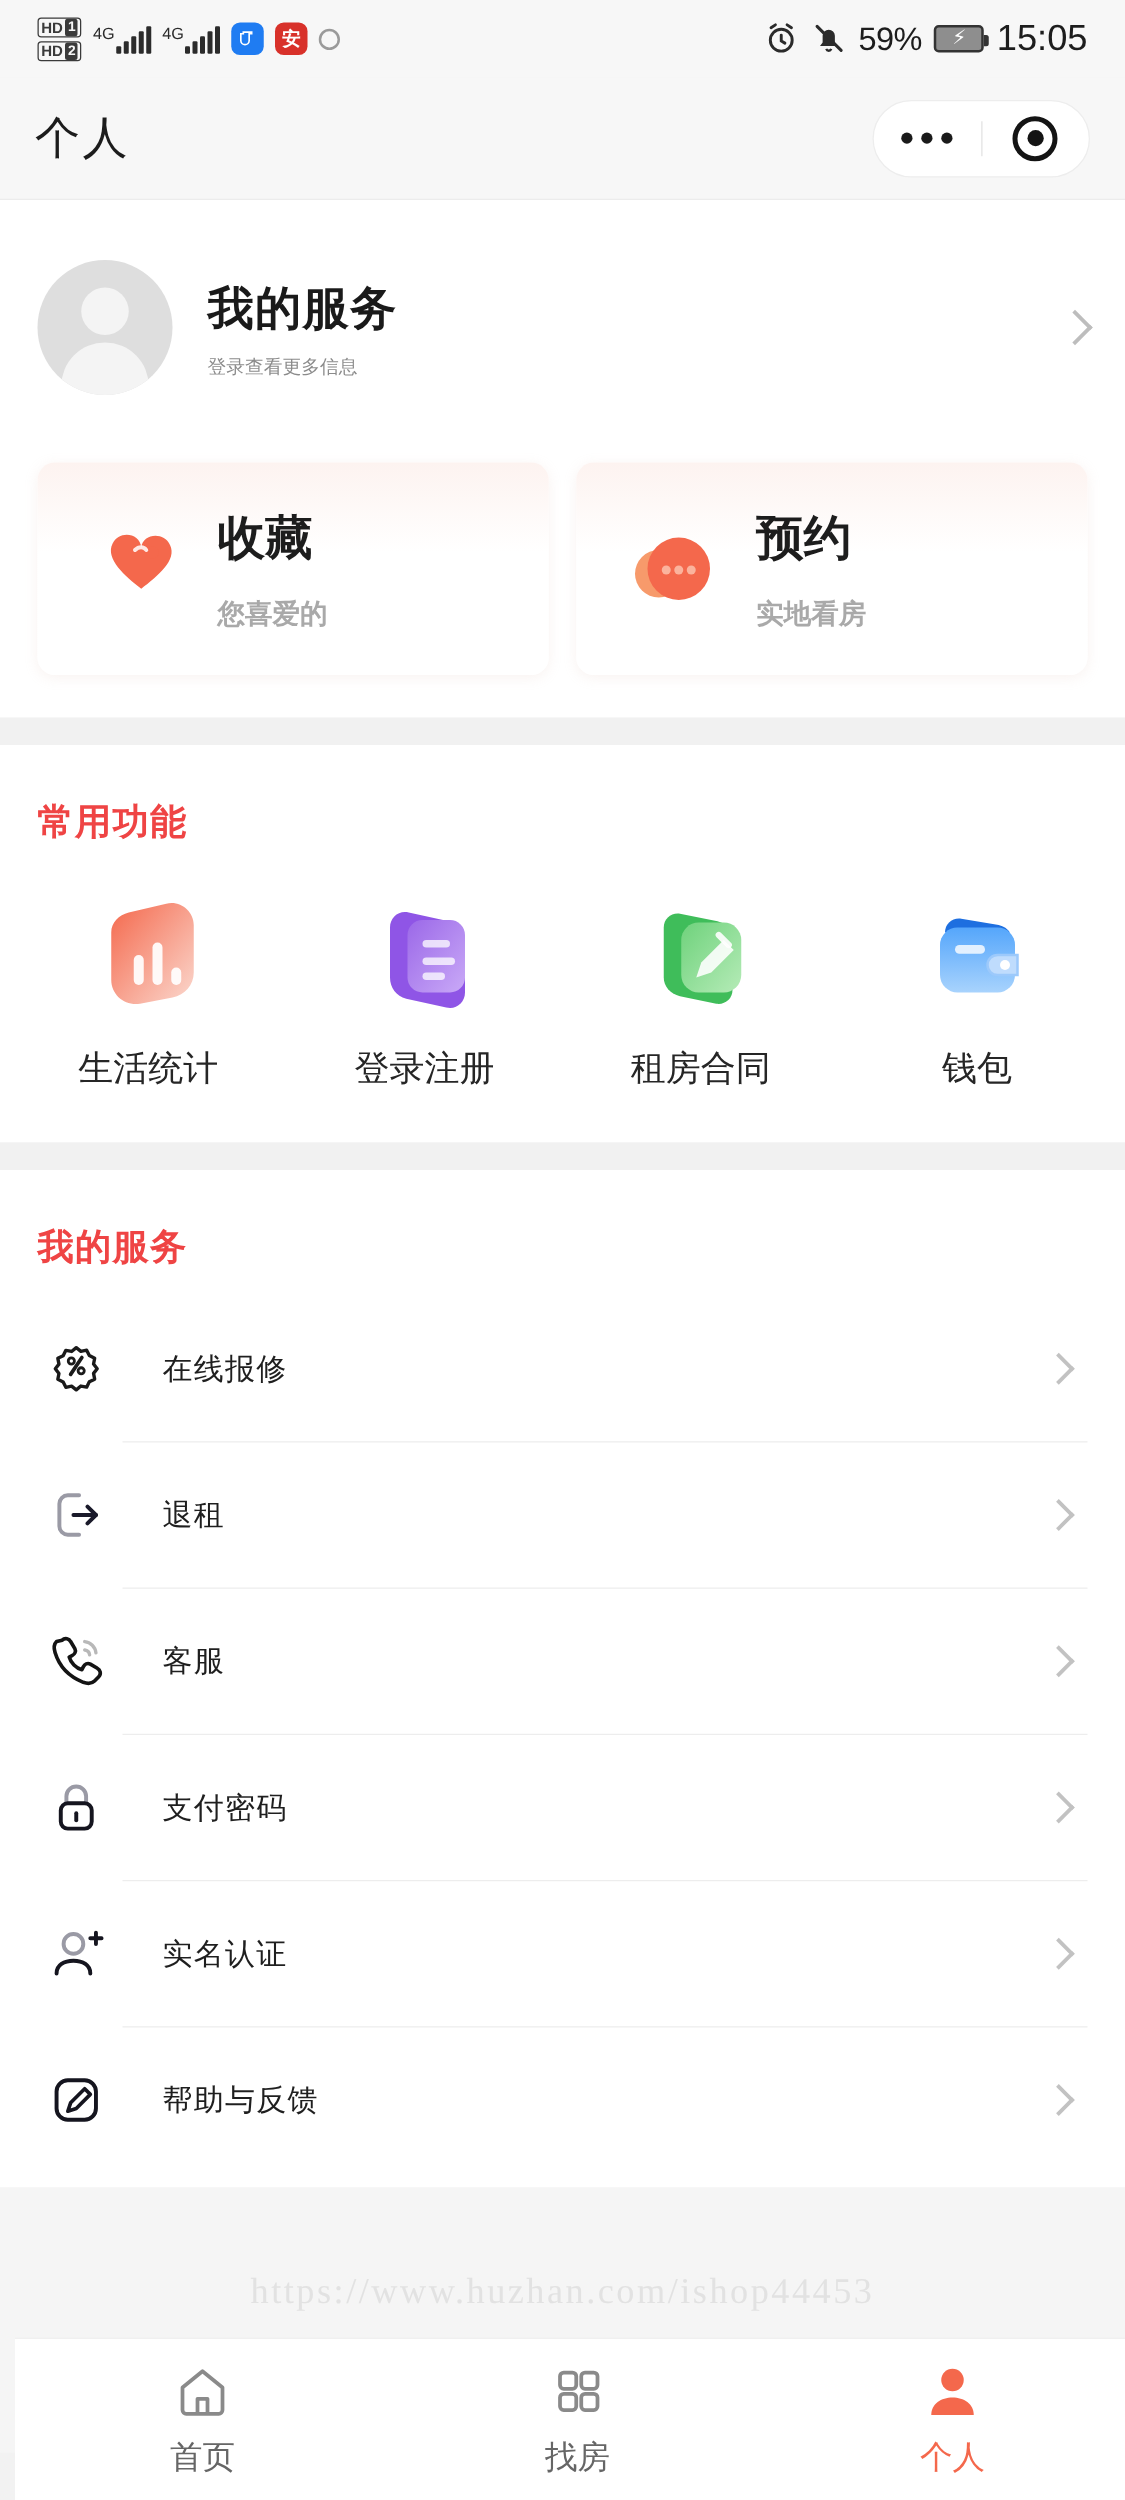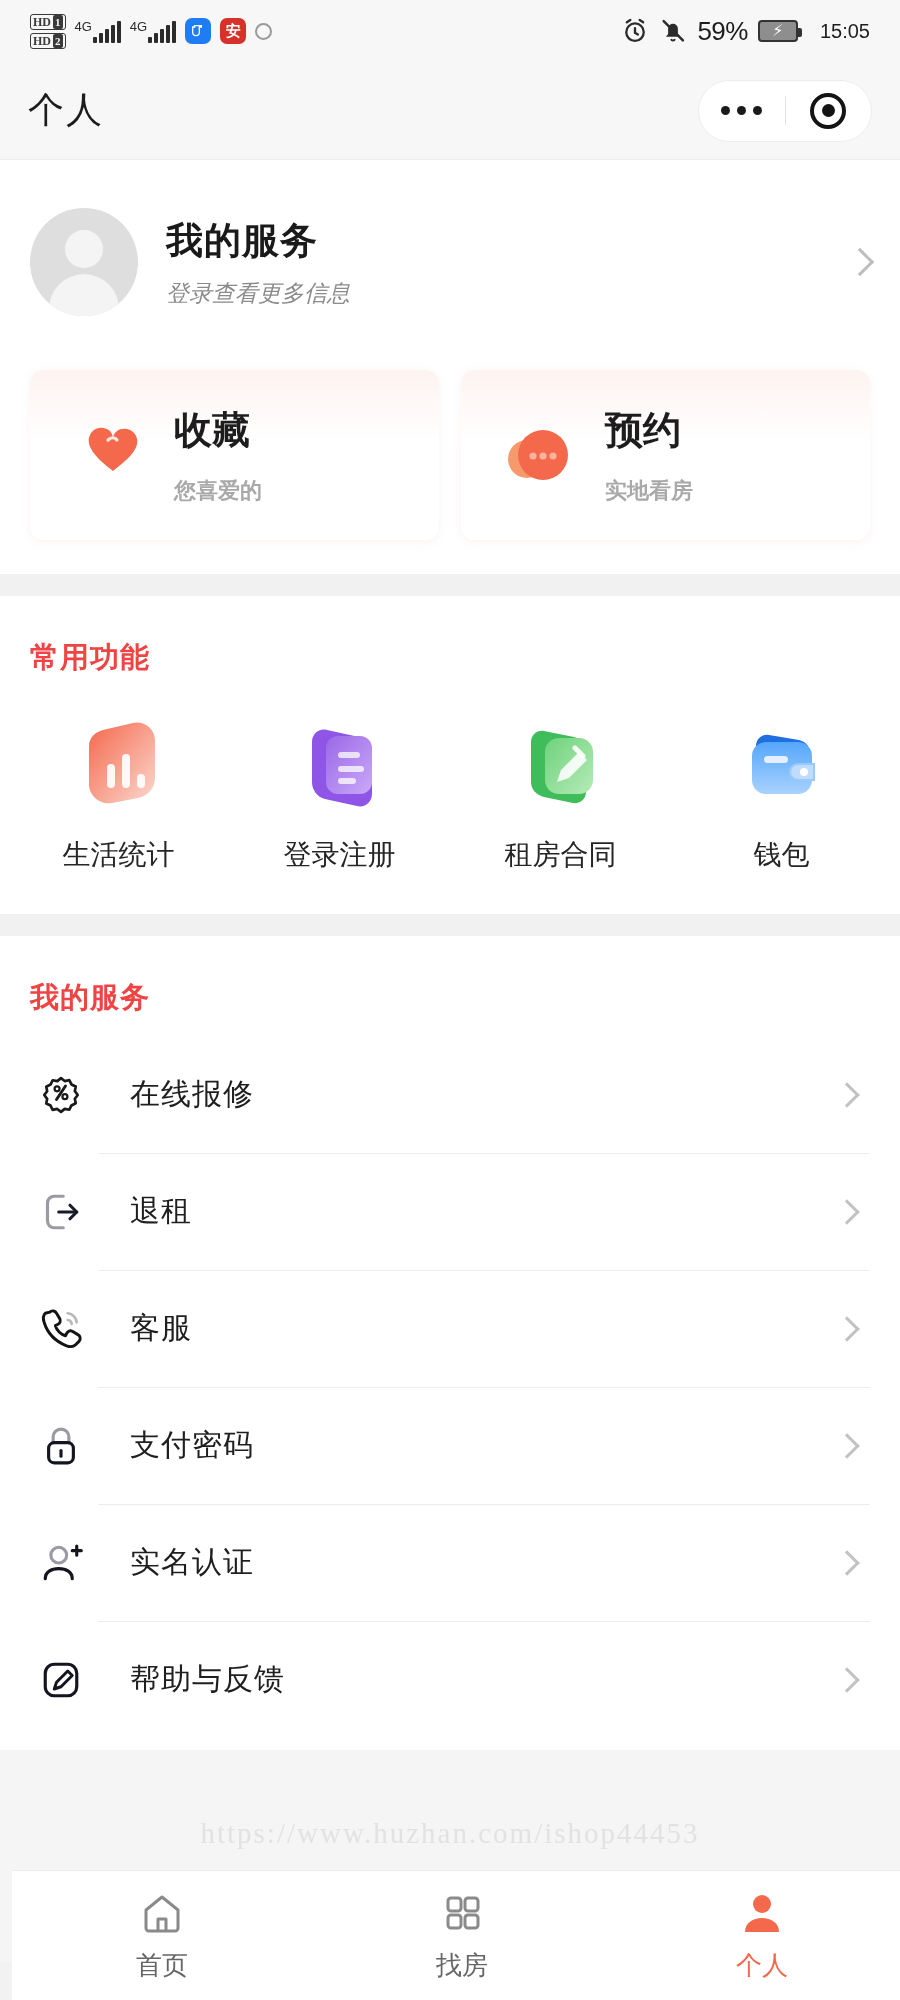--- a/index.html
+++ b/index.html
@@ -16,40 +16,40 @@
   
   .statusbar {
     height:62px; background:#f7f7f7; display:flex; align-items:center;
     padding:0 30px; font-size:25px; color:#1d1d1d;
   }
   .sb-left { display:flex; align-items:center; gap:9px; flex:1; }
   .sb-right { display:flex; align-items:center; gap:10px; }
   .hdstack { display:flex; flex-direction:column; gap:3px; }
   .hdbox {
     font-size:12px; line-height:14px; border:1.6px solid #3a3a3a; border-radius:3px;
-    padding:0 2px; display:flex; gap:2px; font-weight:bold; color:#3a3a3a;font-family:Liberation Serif, serif;
+    padding:0 2px; display:flex; gap:2px; font-weight:bold; color:#3a3a3a;
   }
   .hdbox i { font-style:normal; background:#3a3a3a; color:#f7f7f7; border-radius:2px; padding:0 2px; font-size:11px; }
   .sig { display:flex; align-items:flex-end; gap:2px; height:24px; }
   .sig b { display:block; width:4px; background:#2b2b2b; border-radius:1px; font-size:0; }
   .sig b:nth-child(1){height:6px}.sig b:nth-child(2){height:10px}
   .sig b:nth-child(3){height:14px}.sig b:nth-child(4){height:18px}.sig b:nth-child(5){height:22px}
   .g4 { font-size:13px; align-self:flex-start; margin-right:-1px; color:#2b2b2b; }
   .netgrp { display:flex; align-items:flex-end; gap:2px; }
   .appicon { width:26px; height:26px; border-radius:7px; display:flex; align-items:center; justify-content:center;
              color:#fff; font-size:15px; font-weight:bold; }
   .appicon.blue { background:#1f7cf2; }
   .appicon.red  { background:#d8312a; }
   .circicon { width:17px; height:17px; border:2px solid #9a9a9a; border-radius:50%; }
   .pct { font-size:26px; letter-spacing:-0.5px; }
   .battery { width:40px; height:22px; border:2.2px solid #333; border-radius:4px; position:relative;
              display:flex; align-items:center; justify-content:center; background:#8e8e8e; }
   .battery:after { content:""; position:absolute; right:-6px; top:6px; width:4px; height:9px; background:#333; border-radius:0 2px 2px 0; }
   .battery span { color:#fff; font-size:16px; line-height:1; }
-  .clock { font-size:20px; margin-left:12px; }
+  .clock { font-size:29px; margin-left:0; }
   .ico-svg { display:block; }
 
   
   .navbar {
     height:98px; background:#f7f7f7; display:flex; align-items:center;
     padding:0 28px; justify-content:space-between;
     border-bottom:1px solid #ececec;
   }
   .nav-title { font-size:36px; font-weight:400; color:#1c1c1c; letter-spacing:2px; }
   .capsule {
@@ -63,21 +63,21 @@
   .target { width:36px; height:36px; border-radius:50%; border:4px solid #141414; display:flex; align-items:center; justify-content:center; }
   .target i { width:13px; height:13px; border-radius:50%; background:#141414; }
 
   
   .profile { background:#fff; padding:48px 30px 54px 30px; display:flex; align-items:center; }
   .avatar { width:108px; height:108px; border-radius:50%; background:#dedede; position:relative; flex:0 0 auto; overflow:hidden; }
   .avatar .head { position:absolute; width:38px; height:38px; border-radius:50%; background:#f4f4f4; left:35px; top:22px; }
   .avatar .body { position:absolute; width:70px; height:46px; border-radius:35px 35px 0 0; background:#f4f4f4; left:19px; top:66px; }
   .profile-texts { margin-left:28px; flex:1; }
   .login-title { font-size:37px; font-weight:bold; color:#1a1a1a; letter-spacing:1px; }
-  .login-sub { font-size:23px; color:#8b8b8b; margin-top:12px;font-style:italic; }
+  .login-sub { font-size:15px; color:#8b8b8b; margin-top:12px; }
   .chev {
     width:20px; height:20px; border-right:3px solid #bdbdbd; border-top:3px solid #bdbdbd;
     transform:rotate(45deg); flex:0 0 auto;
   }
 
   
   .cards { background:#fff; padding:0 30px 34px 30px; display:flex; gap:22px; }
   .qcard {
     flex:1; height:170px; border-radius:14px;
     background:linear-gradient(180deg,#fdf3f0 0%,#ffffff 42%);
@@ -102,21 +102,21 @@
   .gicon { width:104px; height:104px; position:relative; }
   .glabel { font-size:28px; color:#262626; }
 
   
   .list { padding:18px 30px 12px 30px; }
   .lrow { display:flex; align-items:center; height:117px; position:relative; }
   .lrow + .lrow:before {
     content:""; position:absolute; left:68px; right:0; top:0; height:1px; background:#ededed;
   }
   .licon { width:62px; height:62px; flex:0 0 auto; display:flex; align-items:center; justify-content:center; }
-  .llabel { flex:1; font-size:30px; color:#1f1f1f; margin-left:38px; letter-spacing:1px; }
+  .llabel { flex:1; font-size:24px; color:#1f1f1f; margin-left:38px; letter-spacing:1px; }
   .lchev { width:18px; height:18px; border-right:3px solid #c2c2c2; border-top:3px solid #c2c2c2; transform:rotate(45deg); margin-right:14px; }
 
   
   .watermark {
     position:absolute; left:0; right:0; bottom:150px; text-align:center;
     font-family:"Liberation Serif","DejaVu Serif",serif;
     font-size:29px; color:#e2e2e2; letter-spacing:2px; user-select:none;
   }
 
   

